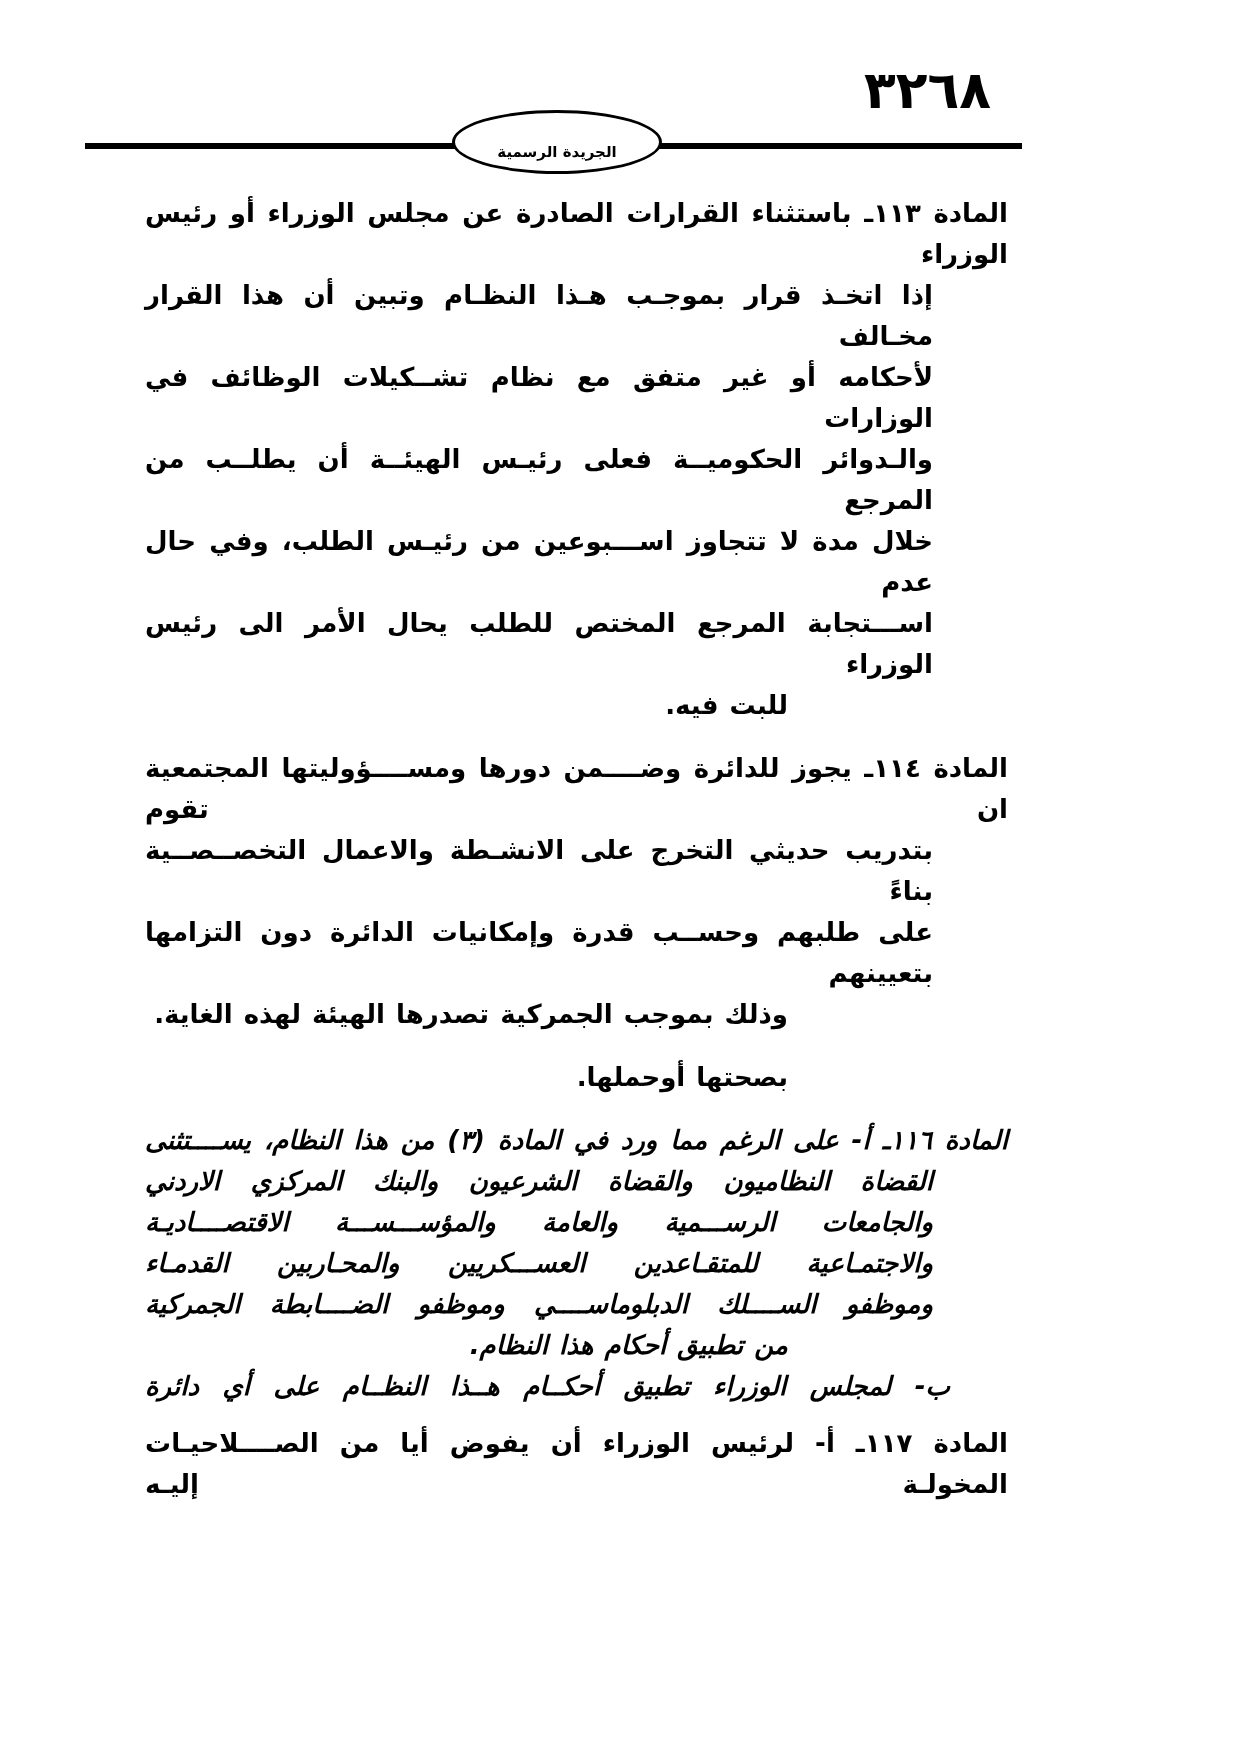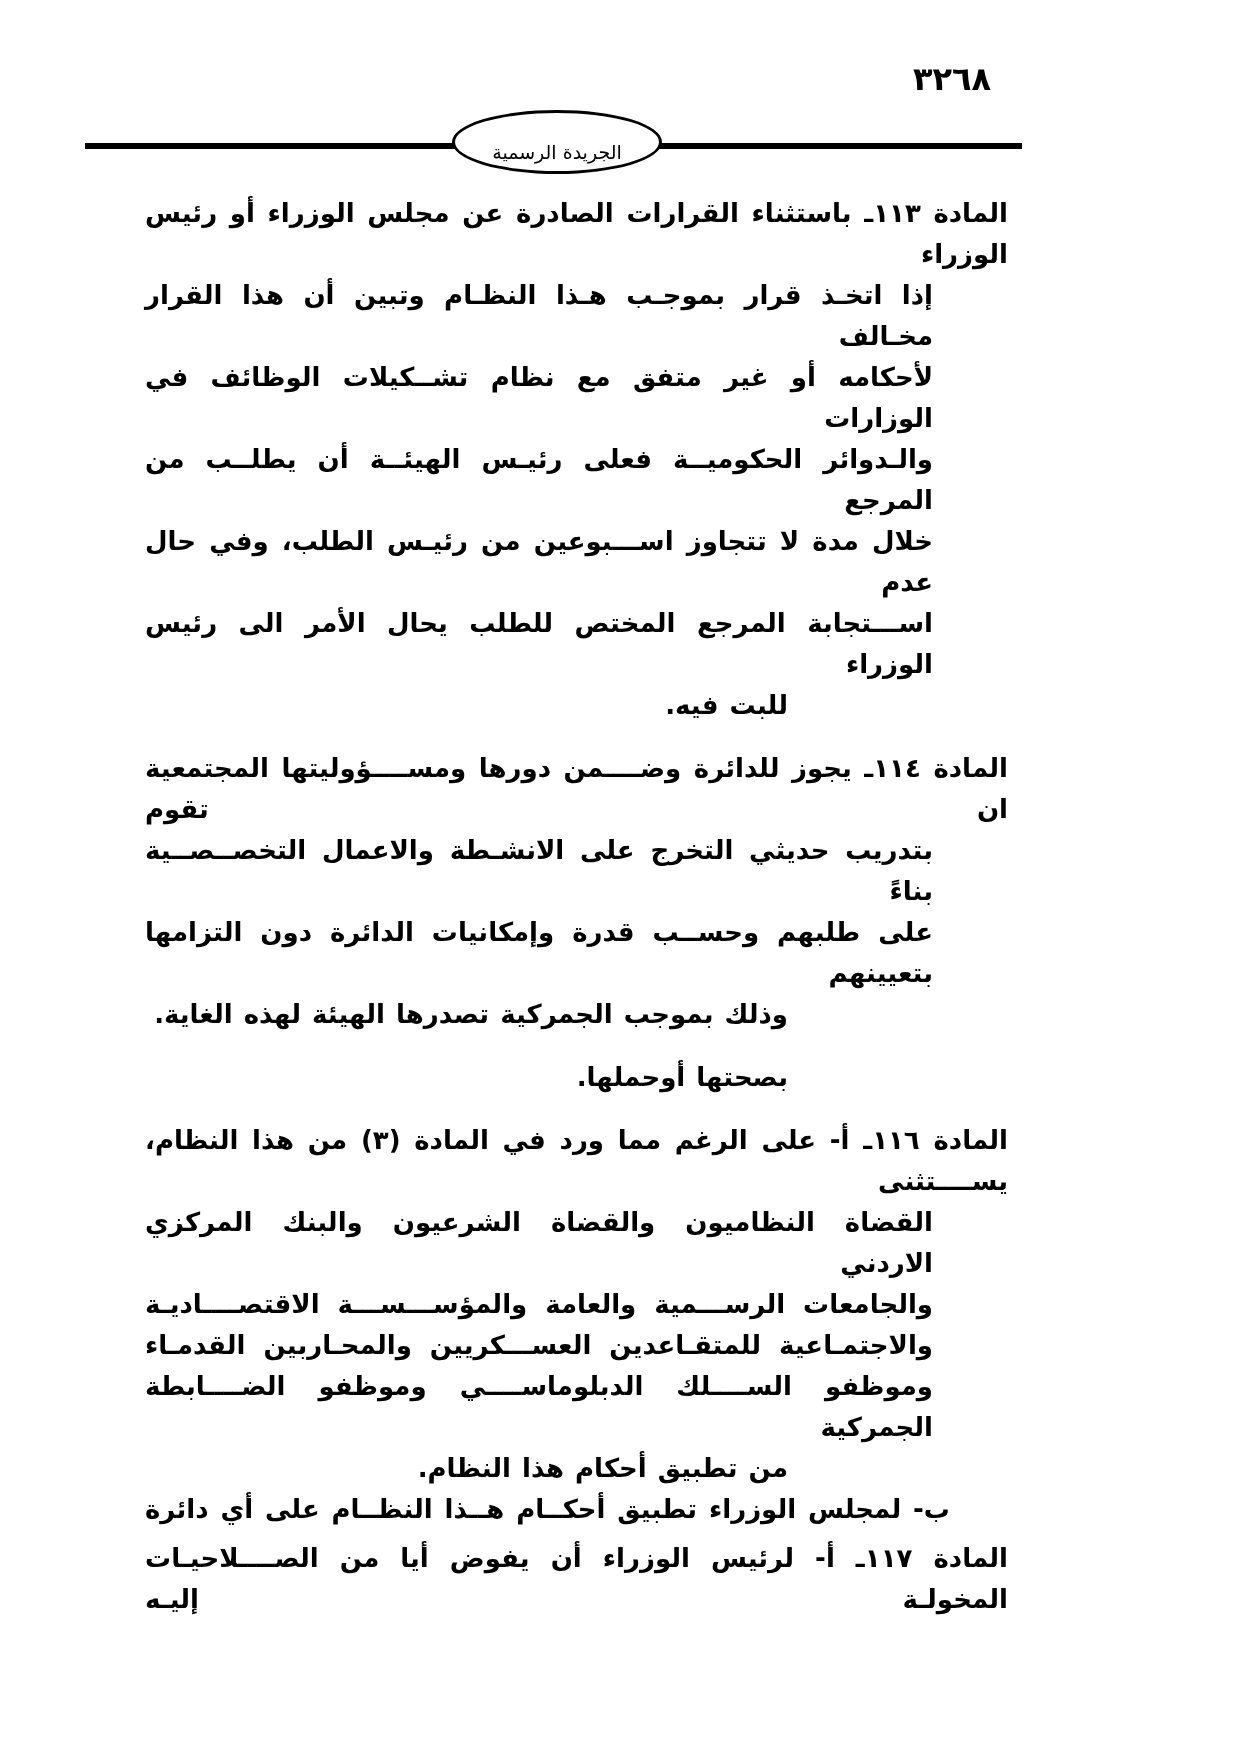--- a/index.html
+++ b/index.html
@@ -11,21 +11,21 @@
     background: #ffffff;
     color: #000000;
     font-family: "DejaVu Sans", sans-serif;
     overflow: hidden;
   }
   .page-number {
     position: absolute;
     top: 60px;
     right: 250px;
     direction: rtl;
-    font-size: 32px;
+    font-size: 52px;
     font-weight: bold;
     letter-spacing: 6px;
     text-align: right;
   }
   .header-rule {
     position: absolute;
     top: 143px;
     left: 85px;
     width: 937px;
     height: 6px;
@@ -39,35 +39,35 @@
     height: 64px;
     background: #ffffff;
     border: 3px solid #000000;
     border-radius: 50%;
     display: flex;
     align-items: center;
     justify-content: center;
   }
   .title-oval span {
     direction: rtl;
-    font-size: 19px;
-    font-weight: normal;
+    font-size: 15px;
+    font-weight: bold;
     margin-top: 19px;
   }
   .content {
     position: absolute;
     top: 193px;
     right: 233px;
     left: 145px;
     direction: rtl;
     font-size: 26px;
     font-weight: bold;
   }
   .article { margin-bottom: 22px; }
-  .article:nth-child(4) { margin-bottom: 8px; }
+  .article:nth-child(4) { margin-bottom: 16px; font-style: italic; }
   .line {
     line-height: 41px;
     text-align: justify;
     text-align-last: justify;
     word-spacing: 2px;
   }
   .line.first { margin-right: 0; }
   .line.cont { margin-right: 75px; }
   .line.sub { margin-right: 58px; }
   .line.end {

